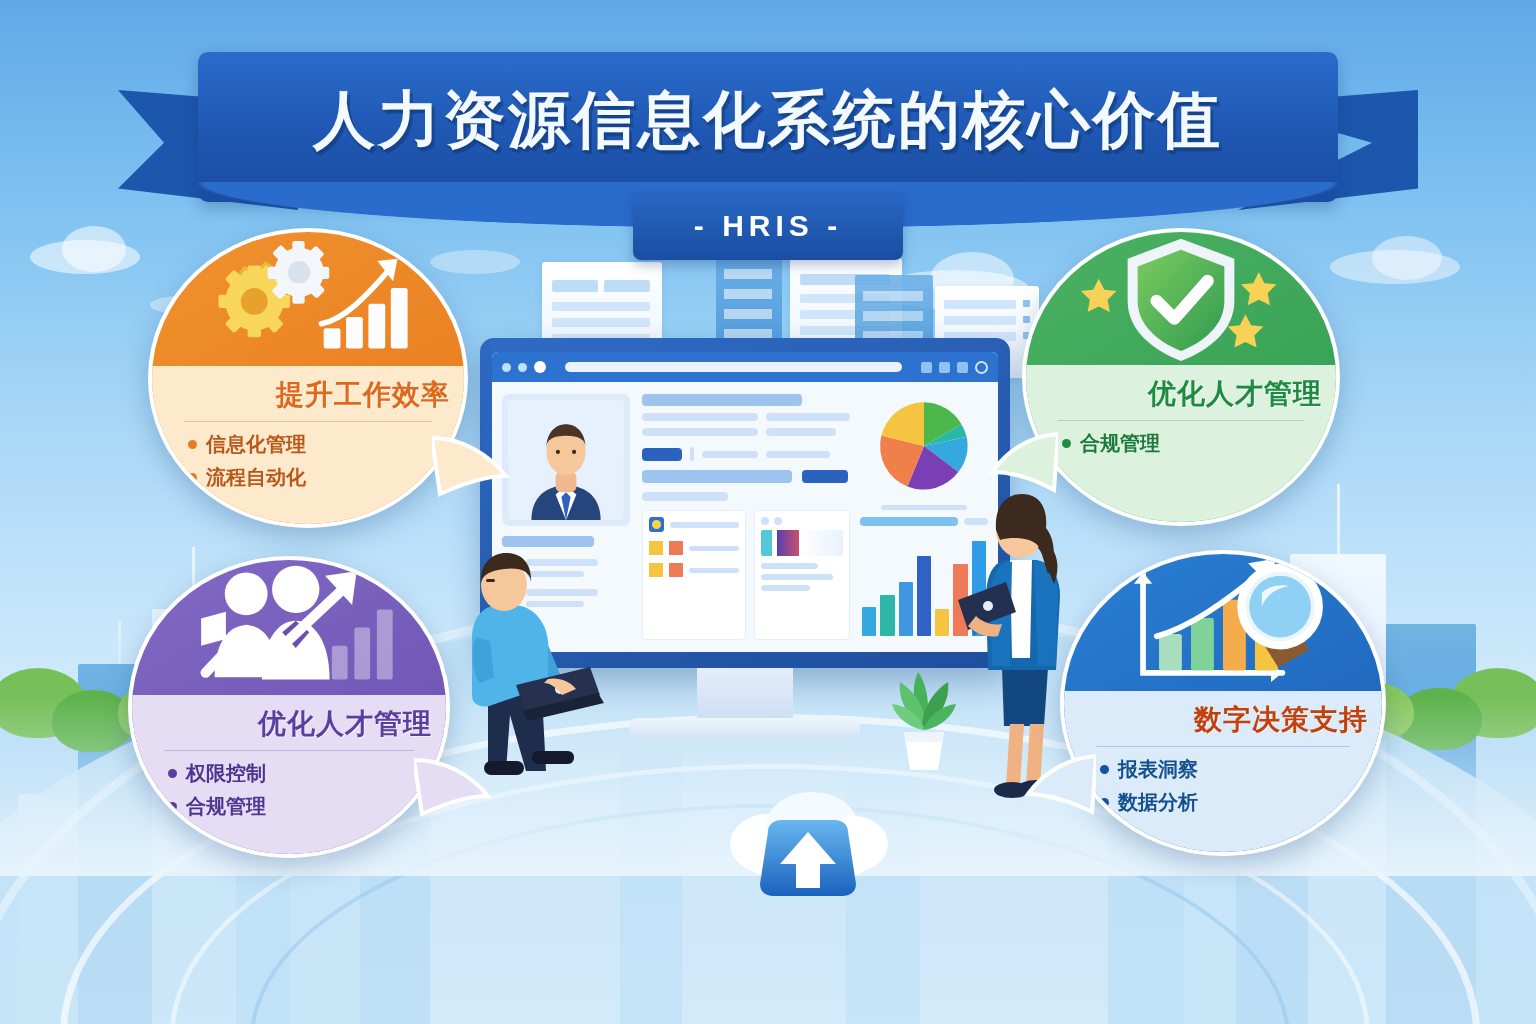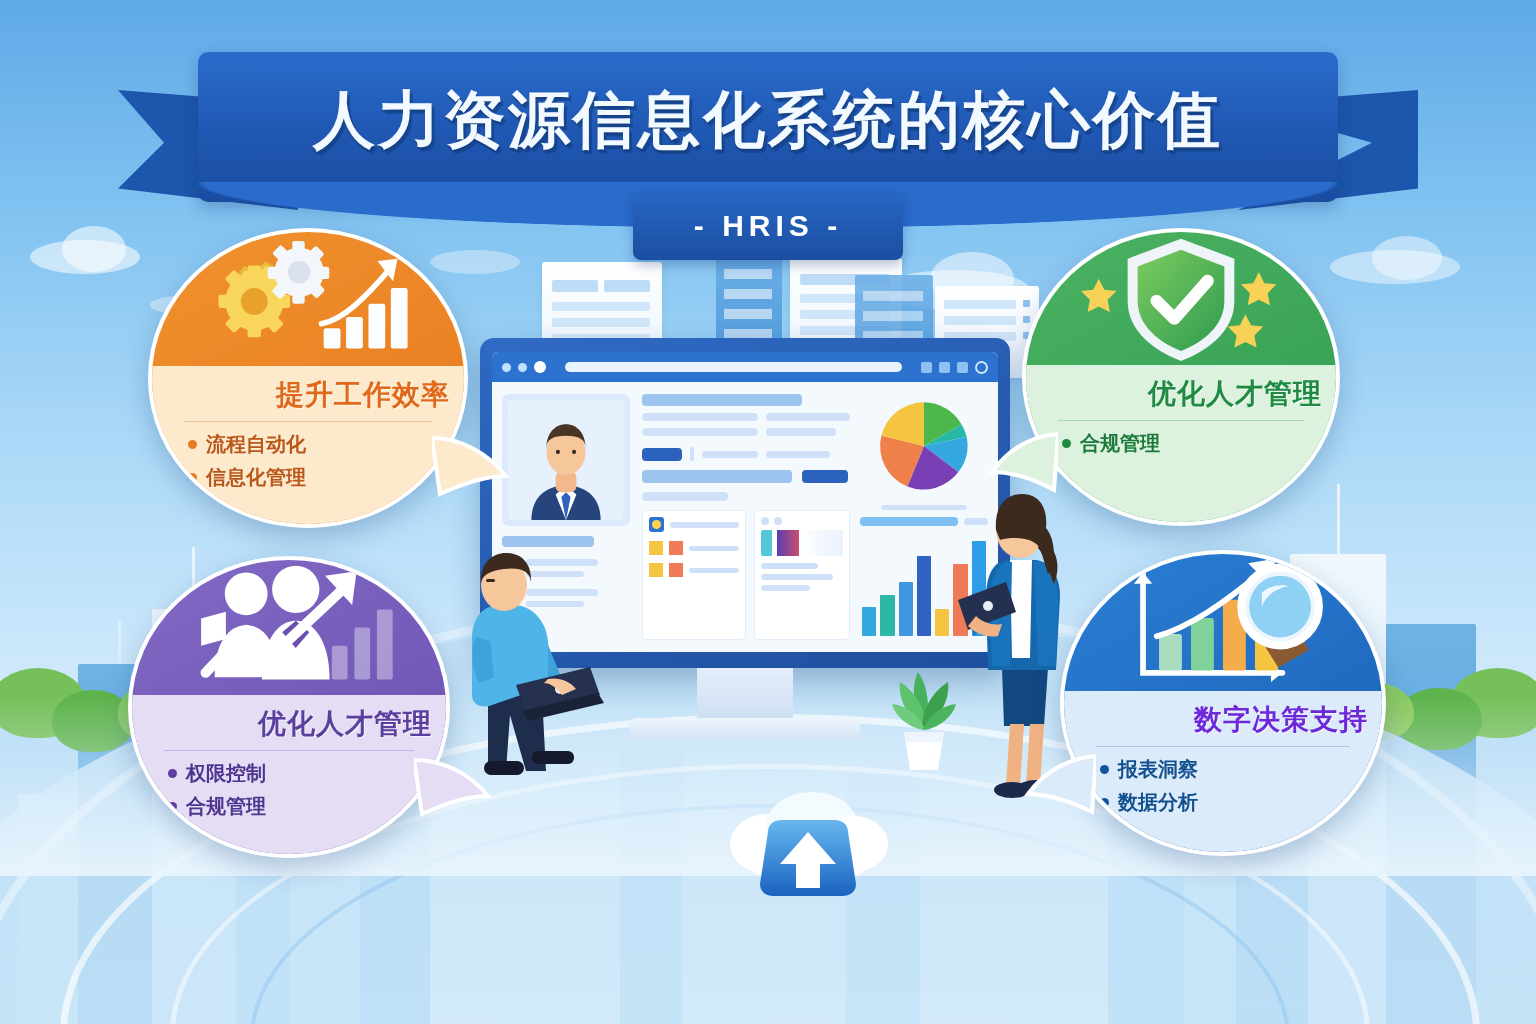--- a/index.html
+++ b/index.html
@@ -117,21 +117,21 @@
 
   .b-purple { background:linear-gradient(150deg,#8169c4,#6a4fb0); border:4px solid #ffffff; }
   .b-purple .bubble-body { background:#e5ddf4; }
   .b-purple h3 { color:#5b3f9e; }
   .b-purple hr { background:#c3b2e4; }
   .b-purple li { color:#4d3490; }
   .b-purple .bullet { background:#5b3f9e; }
 
   .b-blue { background:linear-gradient(150deg,#2a7fd4,#1b5fb5); border:4px solid #ffffff; }
   .b-blue .bubble-body { background:#dcebfa; }
-  .b-blue h3 { color:#6d28d9; }
+  .b-blue h3 { color:#c2410c; }
   .b-blue hr { background:#a8c8ea; }
   .b-blue li { color:#13508f; }
   .b-blue .bullet { background:#14549f; }
 </style>
 </head>
 <body>
 
 <div id="stage">
 
   <div>
@@ -493,25 +493,25 @@
         <path d="M112 82 C132 78 152 58 174 32" stroke="#ffffff" stroke-width="5" fill="none" stroke-linecap="round"></path>
         <path d="M162 26 L180 24 L176 44Z" fill="#ffffff"></path>
       </svg>
     </div>
     <div class="bubble-body">
       <h3>提升工作效率</h3>
       <hr>
       <ul>
         <li>
             <span class="bullet"></span>
-            <span>流程自动化</span>
+            <span>信息化管理</span>
           </li>
         <li>
             <span class="bullet"></span>
-            <span>信息化管理</span>
+            <span>流程自动化</span>
           </li>
       </ul>
     </div>
   </div>
   <svg style="position:absolute; left:432px; top:432px; width:80px; height:70px;" viewBox="0 0 80 70">
     <path d="M0 6 C30 6 56 22 74 44 C52 44 30 52 8 62Z" fill="#fdeacd" stroke="#ffffff" stroke-width="4"></path>
   </svg>
 
   <div class="bubble b-green" style="left:1022px; top:228px; width:318px; height:298px;">
     <div class="bubble-top">

